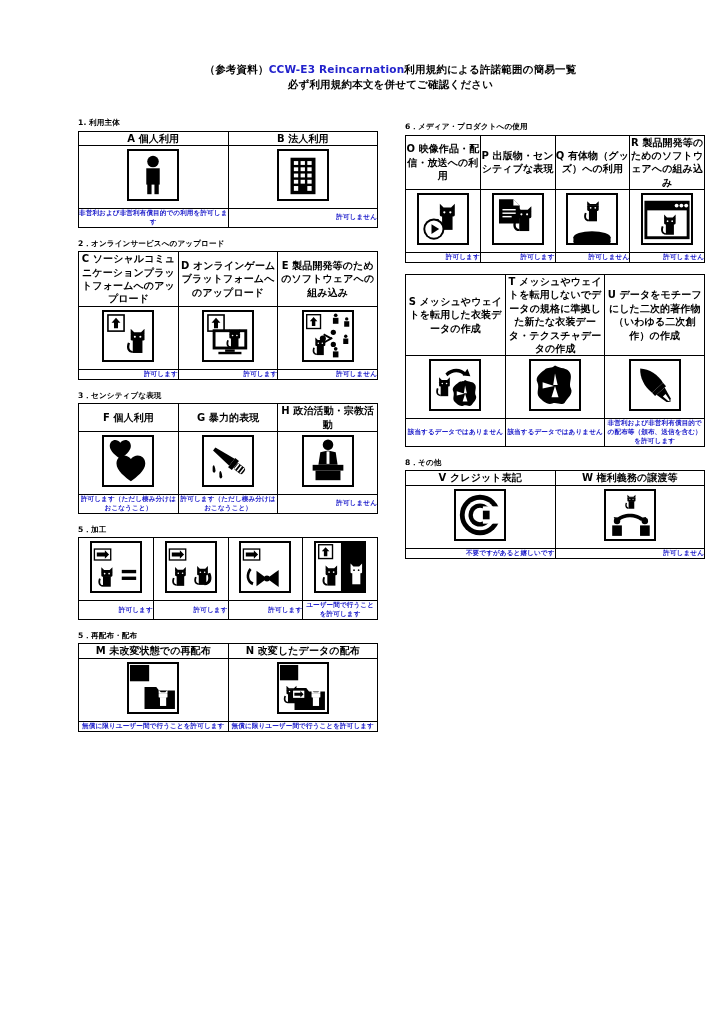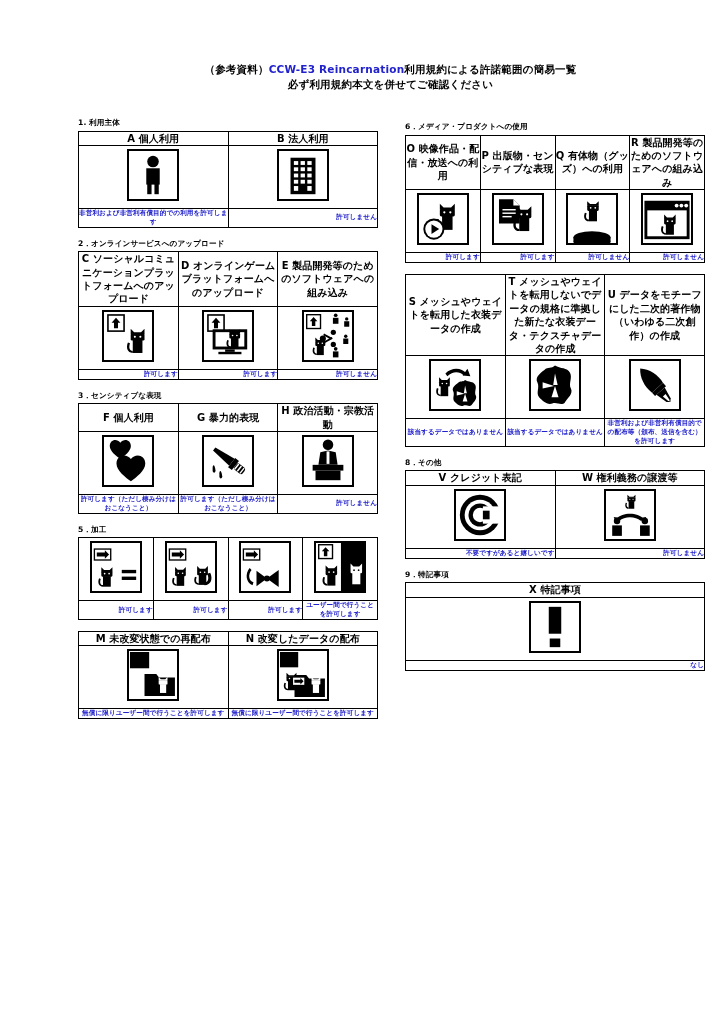--- a/index.html
+++ b/index.html
@@ -508,20 +508,21 @@
             <td class="note mid">許可します</td>
             <td class="note mid">許可します</td>
             <td class="note mid">許可します</td>
             <td class="note">ユーザー間で行うことを許可します</td>
           </tr>
         </tbody>
           </table>
       </div>
 
       <div class="section">
+        <div class="section-title">5．再配布・配布</div>
         <table class="grid">
           <tbody>
               <tr>
             <td class="hdr single" style="width:50%">M 未改変状態での再配布</td>
             <td class="hdr single" style="width:50%">N 改変したデータの配布</td>
           </tr>
           <tr>
             <td class="icon">
               <span class="ibox">
                 <svg viewBox="0 0 100 100">
@@ -739,36 +740,16 @@
             </td>
           </tr>
           <tr>
             <td class="note mid">不要ですがあると嬉しいです</td>
             <td class="note mid">許可しません</td>
           </tr>
         </tbody>
           </table>
       </div>
 
-      <div class="section">
-        <div class="section-title">9．特記事項</div>
-        <table class="grid">
-          <tbody>
-              <tr>
-            <td class="hdr single">X 特記事項</td>
-          </tr>
-          <tr>
-            <td class="icon">
-              <span class="ibox"><svg viewBox="0 0 100 100">
-                      <use href="#sym-excl"></use>
-                    </svg></span>
-            </td>
-          </tr>
-          <tr>
-            <td class="note mid">なし</td>
-          </tr>
-        </tbody>
-          </table>
-      </div>
 
     </div>
   </div>
 </div>
 
 </body></html>

